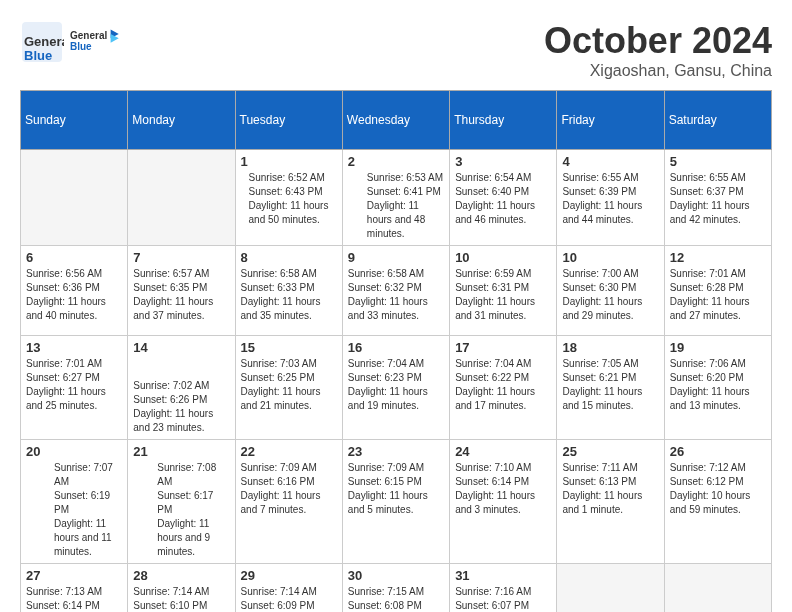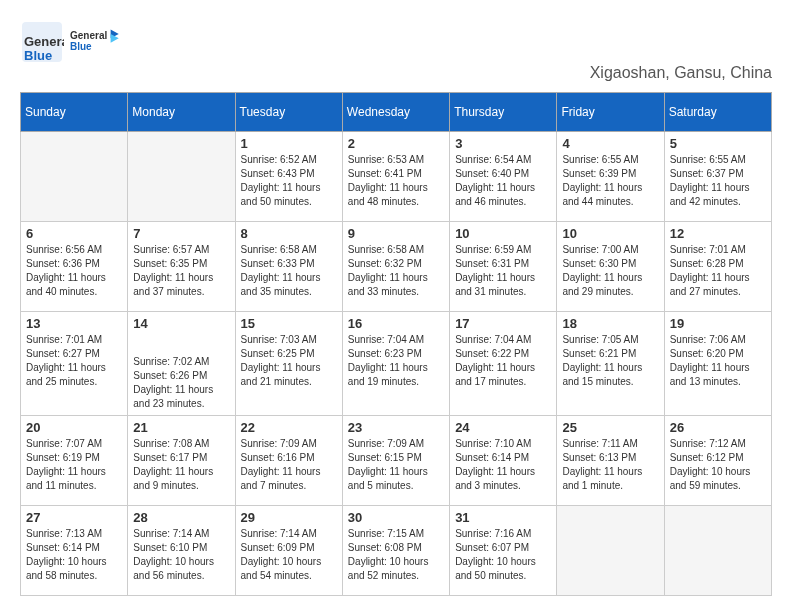--- a/index.html
+++ b/index.html
@@ -20,31 +20,30 @@
       text-align: right;
     }
     .month-title {
       font-size: 36px;
       font-weight: bold;
       color: #333;
     }
     .location {
       font-size: 16px;
       color: #555;
-      margin-top: 44px;
     }
     .calendar {
       width: 100%;
       border-collapse: collapse;
       font-size: 11px;
     }
     .calendar th {
       background-color: #1565c0;
       color: #fff;
-      padding: 12px 4px;
+      padding: 22px 4px;
       text-align: left;
       font-size: 12px;
       font-weight: normal;
       border: 1px solid #aaa;
     }
     .calendar td {
       border: 1px solid #ccc;
       vertical-align: top;
       padding: 4px 5px;
       width: 14.28%;
@@ -95,20 +94,21 @@
           <text x="0" y="20" font-size="16" font-weight="bold" fill="#333" font-family="Arial">General</text>
           <text x="0" y="38" font-size="16" font-weight="bold" fill="#1565c0" font-family="Arial">Blue</text>
 
           <polygon points="65,5 78,12 65,19" fill="#1565c0"></polygon>
           <polygon points="65,12 78,19 65,26" fill="#4fc3f7"></polygon>
         </svg>
       </div>
     </div>
   </div>
   <div class="title-block">
+    <div class="month-title">October 2024</div>
     <div class="location">Xigaoshan, Gansu, China</div>
   </div>
 </div>
 
 <table class="calendar">
   <thead>
     <tr>
       <th>Sunday</th>
       <th>Monday</th>
       <th>Tuesday</th>
@@ -117,27 +117,27 @@
       <th>Friday</th>
       <th>Saturday</th>
     </tr>
   </thead>
   <tbody id="calendar-body">
   <tr>
         <td class="empty"></td>
         <td class="empty"></td>
         <td>
           <div class="day-number">1</div>
-          <div class="day-info" style="white-space: pre-line;">Sunrise: 6:52 AM
+          <div class="day-info" style="white-space: pre-line; margin-left: 8px;">Sunrise: 6:52 AM
 Sunset: 6:43 PM
 Daylight: 11 hours and 50 minutes.</div>
         </td>
         <td>
           <div class="day-number">2</div>
-          <div class="day-info" style="white-space: pre-line;">Sunrise: 6:53 AM
+          <div class="day-info" style="white-space: pre-line; margin-left: 19px;">Sunrise: 6:53 AM
 Sunset: 6:41 PM
 Daylight: 11 hours and 48 minutes.</div>
         </td>
         <td>
           <div class="day-number">3</div>
           <div class="day-info" style="white-space: pre-line;">Sunrise: 6:54 AM
 Sunset: 6:40 PM
 Daylight: 11 hours and 46 minutes.</div>
         </td>
         <td>
@@ -237,27 +237,27 @@
         <td>
           <div class="day-number">19</div>
           <div class="day-info" style="white-space: pre-line;">Sunrise: 7:06 AM
 Sunset: 6:20 PM
 Daylight: 11 hours and 13 minutes.</div>
         </td>
       </tr>
       <tr>
         <td>
           <div class="day-number">20</div>
-          <div class="day-info" style="white-space: pre-line;">Sunrise: 7:07 AM
+          <div class="day-info" style="white-space: pre-line; margin-left: 28px;">Sunrise: 7:07 AM
 Sunset: 6:19 PM
 Daylight: 11 hours and 11 minutes.</div>
         </td>
         <td>
           <div class="day-number">21</div>
-          <div class="day-info" style="white-space: pre-line;">Sunrise: 7:08 AM
+          <div class="day-info" style="white-space: pre-line; margin-left: 24px;">Sunrise: 7:08 AM
 Sunset: 6:17 PM
 Daylight: 11 hours and 9 minutes.</div>
         </td>
         <td>
           <div class="day-number">22</div>
           <div class="day-info" style="white-space: pre-line;">Sunrise: 7:09 AM
 Sunset: 6:16 PM
 Daylight: 11 hours and 7 minutes.</div>
         </td>
         <td>

